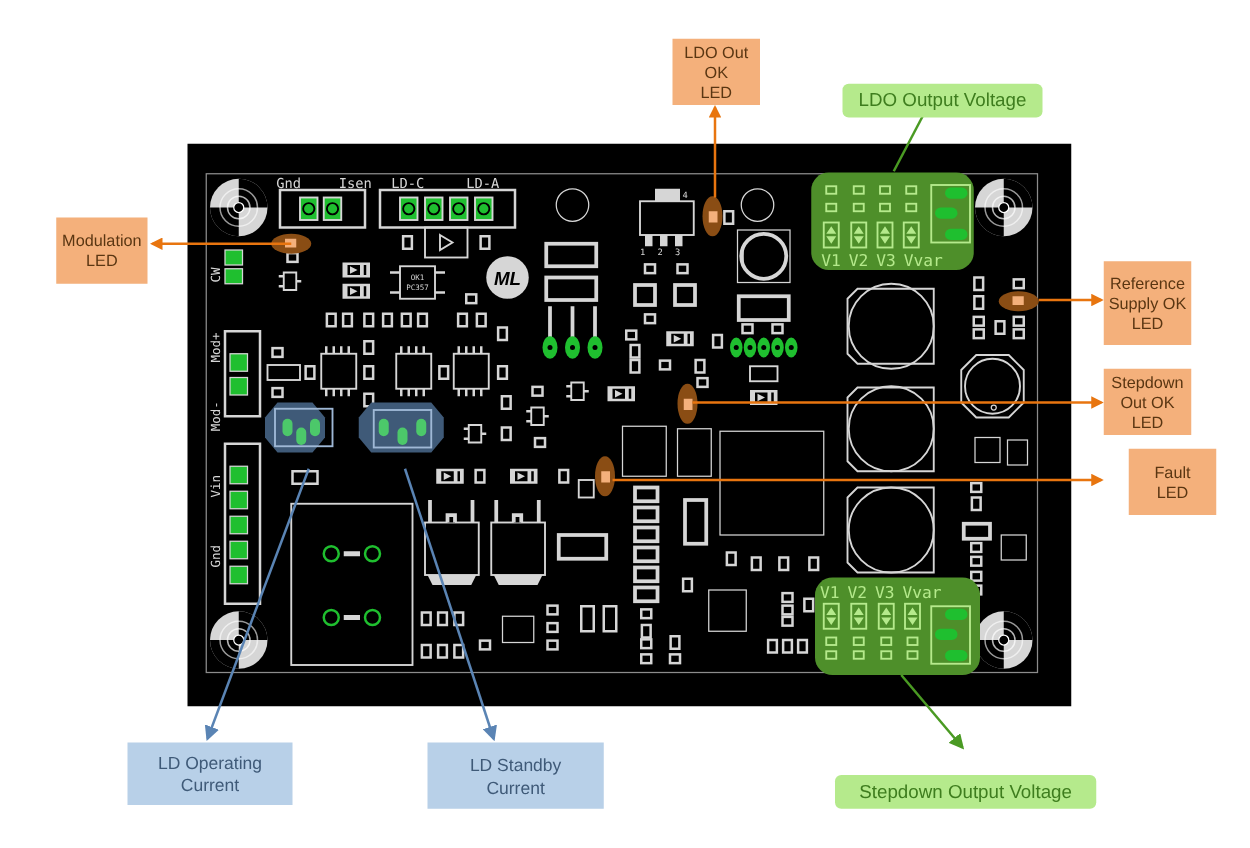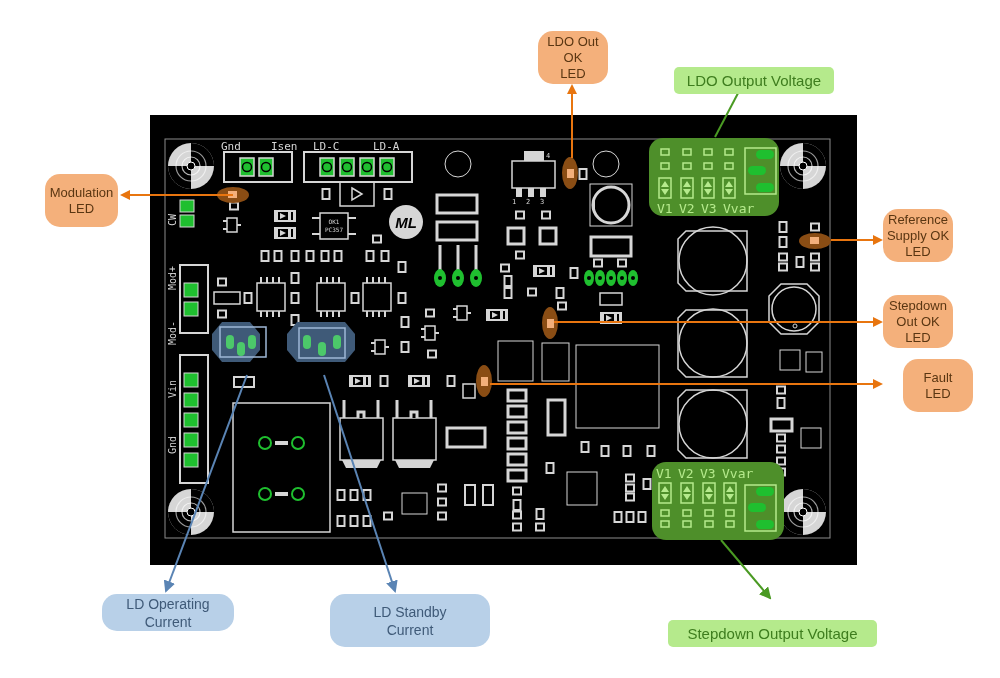--- a/index.html
+++ b/index.html
@@ -1,18 +1,18 @@
 <!DOCTYPE html>
 <html><head>
 <meta charset="utf-8">
 <style>
   html, body { margin: 0; padding: 0; background: #ffffff; }
   body { width: 1000px; height: 678px; position: relative; overflow: hidden; font-family: "Liberation Sans", sans-serif; }
   #stage { position: absolute; left: 0; top: 0; width: 1000px; height: 678px; }
-  .callout { position: absolute; display: flex; align-items: center; justify-content: center; text-align: center; border-radius: 15px; font-size: 13px; line-height: 16px; white-space: pre-line; box-sizing: border-box; }
+  .callout { position: absolute; display: flex; align-items: center; justify-content: center; text-align: center; border-radius: 0; font-size: 13px; line-height: 16px; white-space: pre-line; box-sizing: border-box; }
   .orange { background: #f4b07b; color: #5a3612; }
   .green { background: #b5ea8c; color: #3e7d1e; font-size: 15px; border-radius: 5px; margin-top: 20px; }
   .blue { background: #b8d0e8; color: #3f5a78; font-size: 14px; line-height: 18px; }
   .silk { font-family: "DejaVu Sans Mono", monospace; fill: #d6d6d6; }
   .vtxt { font-family: "DejaVu Sans Mono", monospace; fill: #b5ea8c; }
 </style>
 </head>
 <body>
 
 <div id="stage">
@@ -444,26 +444,26 @@
   <line x1="247" y1="375" x2="166" y2="591" stroke="#5a84b4" stroke-width="2" marker-end="url(#arB)"></line>
   <line x1="324" y1="375" x2="395" y2="591" stroke="#5a84b4" stroke-width="2" marker-end="url(#arB)"></line>
 </svg>
 
 <div class="callout orange" style="left:45px;top:174px;width:73px;height:53px;">Modulation
 LED</div>
 <div class="callout orange" style="left:538px;top:31px;width:70px;height:53px;">LDO Out
 OK
 LED</div>
 <div class="callout green" style="left:674px;top:47px;width:160px;height:27px;">LDO Output Voltage</div>
-<div class="callout orange" style="left:883px;top:209px;width:70px;height:53px;">Reference
+<div class="callout orange" style="left:883px;top:209px;width:70px;height:67px;">Reference
 Supply OK
 LED</div>
 <div class="callout orange" style="left:883px;top:295px;width:70px;height:53px;">Stepdown
 Out OK
 LED</div>
 <div class="callout orange" style="left:883px;top:359px;width:70px;height:53px;margin-left:20px;">Fault
 LED</div>
 <div class="callout green" style="left:668px;top:600px;width:209px;height:27px;">Stepdown Output Voltage</div>
-<div class="callout blue" style="left:102px;top:594px;width:132px;height:37px;">LD Operating
+<div class="callout blue" style="left:102px;top:594px;width:132px;height:50px;">LD Operating
 Current</div>
-<div class="callout blue" style="left:330px;top:594px;width:160px;height:53px;">LD Standby
+<div class="callout blue" style="left:342px;top:594px;width:141px;height:53px;">LD Standby
 Current</div>
 </div>
 
 </body></html>

